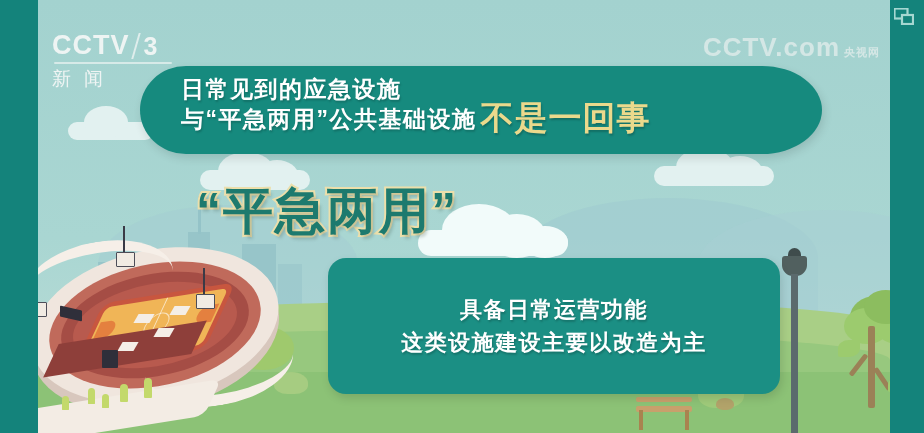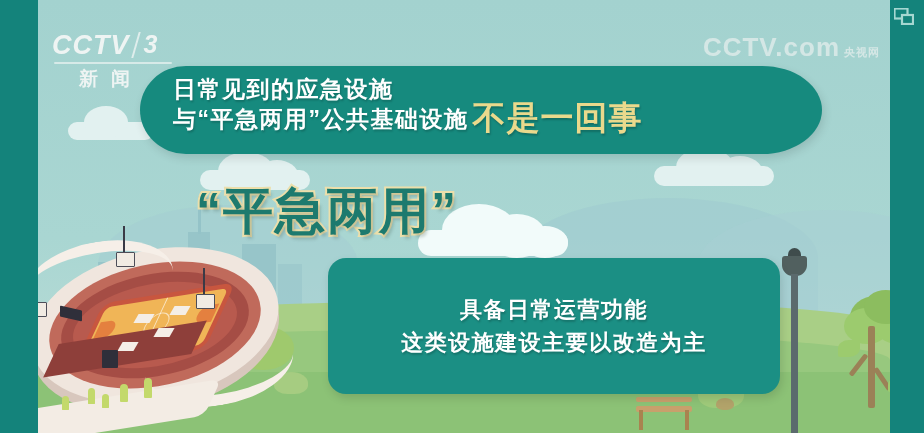--- a/index.html
+++ b/index.html
@@ -301,48 +301,47 @@
   
   #cctv-logo {
     position: absolute;
     left: 52px; top: 32px;
     z-index: 50;
     color: #f4f7f6;
     opacity: .93;
   }
   #cctv-logo .row1 {
     display: flex;
-    align-items: flex-start;
+    align-items: flex-end;
     font-size: 27px;
     font-weight: 700;
     letter-spacing: 1px;
     line-height: 1;
-    font-style: italic;
   }
   #cctv-logo .slash {
     display: inline-block;
     width: 2px; height: 26px;
     background: #eef4f3;
     transform: skewX(-16deg);
     margin: 0 7px 0 5px;
     opacity: .85;
   }
   #cctv-logo .thirteen { font-size: 25px; font-weight: 700; }
   #cctv-logo .underline {
     width: 118px; height: 2px;
     background: #eef4f3;
     opacity: .75;
     margin: 3px 0 2px 2px;
     border-radius: 2px;
   }
   #cctv-logo .row2 {
     font-size: 19px;
-    font-weight: 700;
+    font-weight: 400;
     letter-spacing: 13px;
-    text-align: center;
+    text-align: left;
     width: 118px;
   }
 
   
   #watermark {
     position: absolute;
     right: 44px; top: 34px;
     z-index: 50;
     color: #e7efee;
     opacity: .72;
@@ -375,21 +374,21 @@
     position: absolute;
     left: 140px; top: 66px;
     width: 682px; height: 88px;
     background: #168a7e;
     border-radius: 46px 60px 60px 46px / 44px 44px 44px 44px;
     z-index: 45;
     box-shadow: 2px 4px 10px rgba(0,0,0,.12);
   }
   #banner .inner {
     position: absolute;
-    left: 33px; top: 10px;
+    left: 41px; top: 10px;
     line-height: 1.18;
   }
   .bn-line {
     font-size: 23px;
     font-weight: 700;
     color: #ffffff;
     letter-spacing: 1.5px;
     white-space: nowrap;
     text-shadow: 1px 2px 2px rgba(0,0,0,.18);
   }

